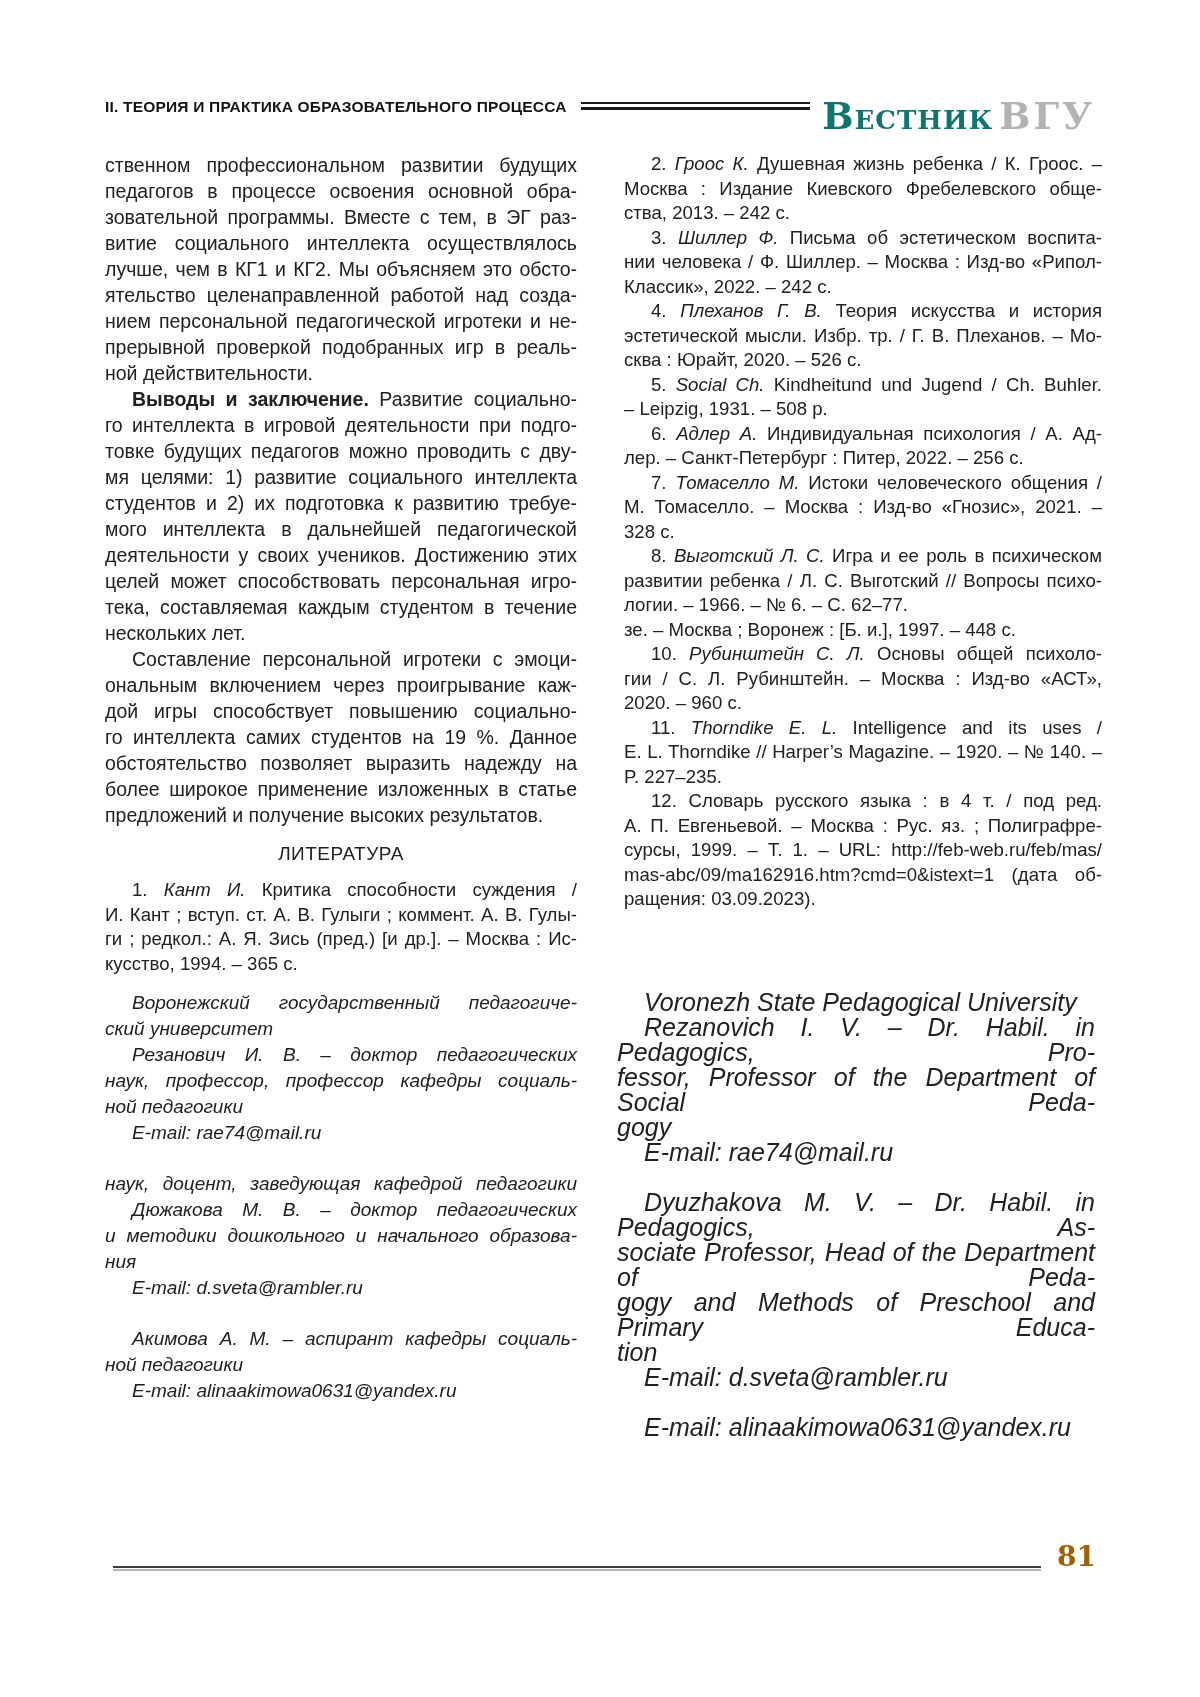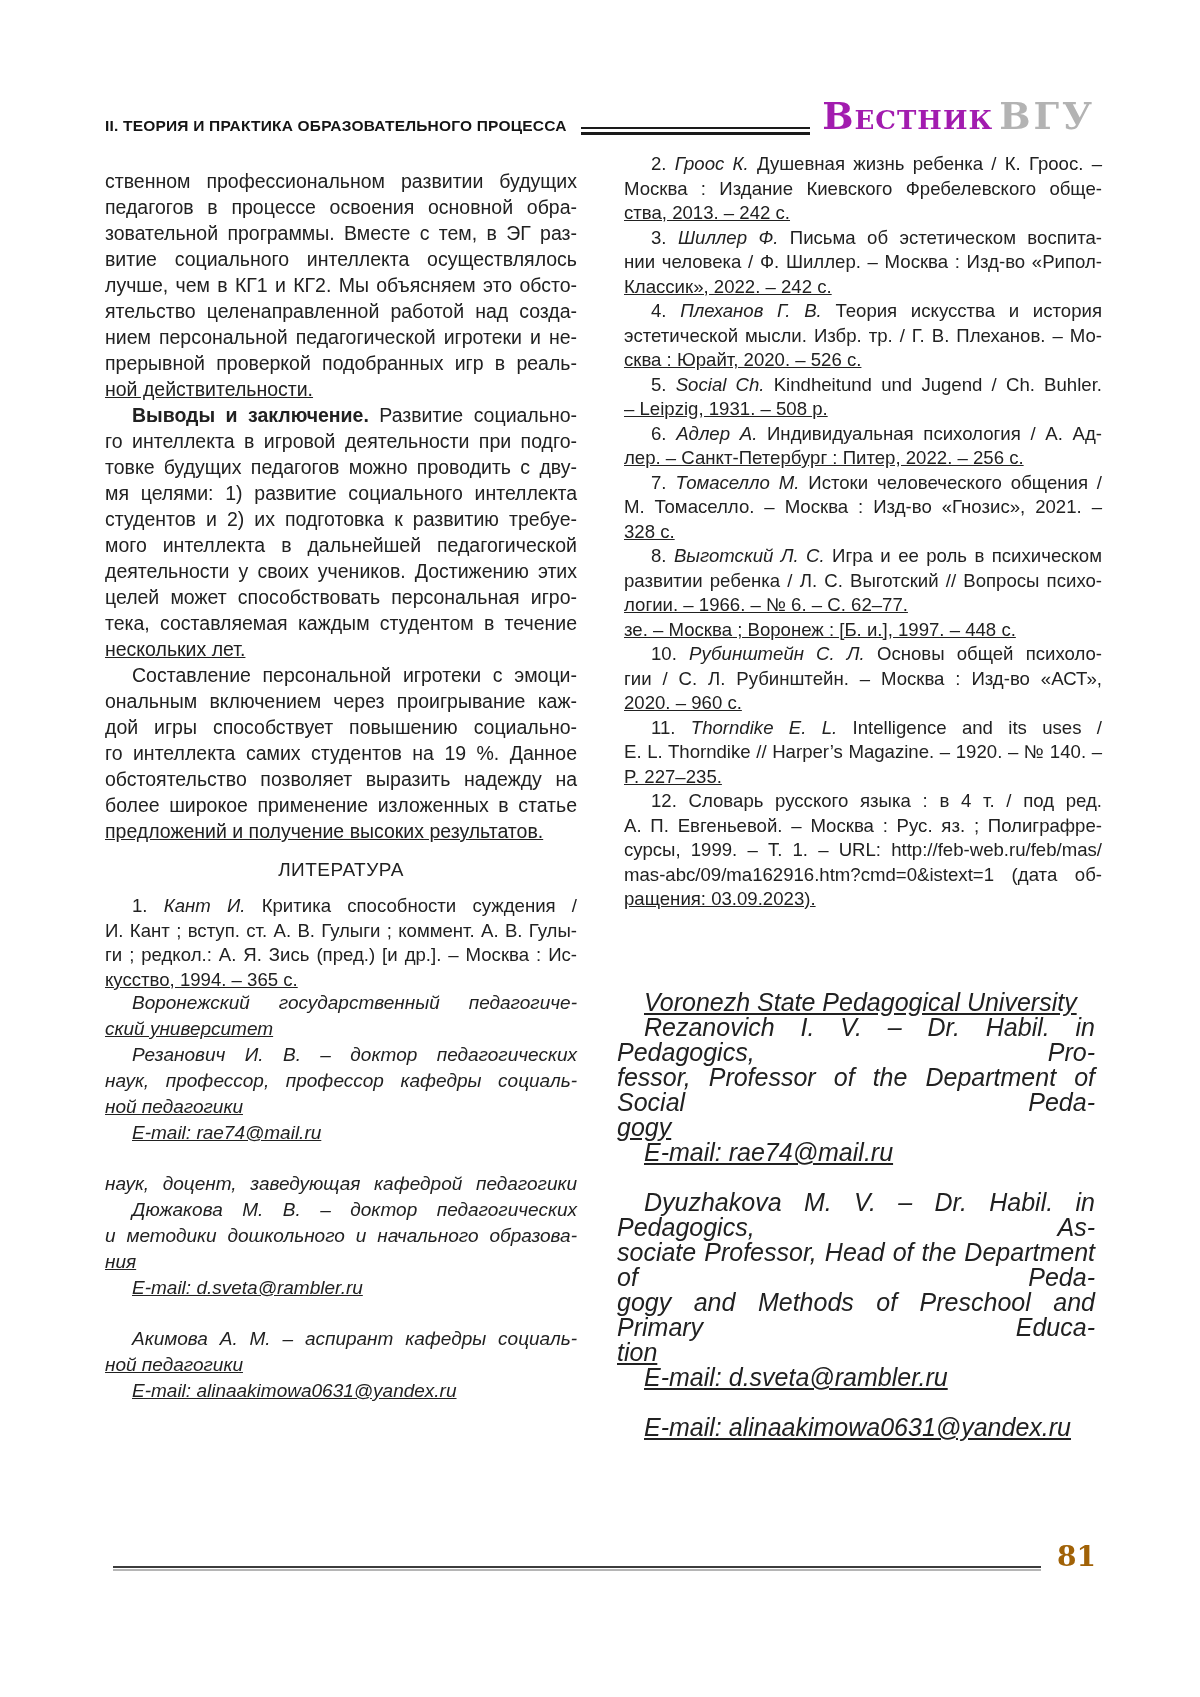--- a/index.html
+++ b/index.html
@@ -1,36 +1,36 @@
 <!DOCTYPE html>
 <html><head>
 <meta charset="utf-8">
 <style>
   html,body{margin:0;padding:0;}
   body{
     width:1200px;height:1697px;position:relative;background:#ffffff;
     font-family:"Liberation Sans",sans-serif;color:#212121;overflow:hidden;
   }
   
-  #header{position:absolute;left:105px;right:105px;top:98px;display:flex;align-items:flex-end;}
+  #header{position:absolute;left:105px;right:105px;top:98px;display:flex;align-items:flex-start;}
   .section-title{font-weight:bold;font-size:15.5px;letter-spacing:0.2px;white-space:nowrap;color:#141414;}
   .rule-double{flex:1;height:3px;border-top:2px solid #1a1a1a;border-bottom:3px solid #1a1a1a;margin:4px 12px 0 14px;}
   .logo{white-space:nowrap;font-family:"DejaVu Serif","Liberation Serif",serif;font-weight:bold;line-height:1;}
-  .logo-name{font-variant:small-caps;font-size:37px;color:#a21caf;letter-spacing:1px;}
+  .logo-name{font-variant:small-caps;font-size:37px;color:#0f766e;letter-spacing:1px;}
   .logo-abbr{font-size:37px;color:#b3b3b3;margin-left:6px;letter-spacing:3px;}
   
   .flow{position:absolute;}
-  #left-flow{left:105px;top:168px;width:472px;font-size:19.5px;line-height:26px;}
+  #left-flow{left:105px;top:152px;width:472px;font-size:19.5px;line-height:26px;}
   #right-flow{left:617px;top:152px;width:478px;font-size:18.6px;line-height:24.5px;margin-left:7px;}
   #left-authors{left:105px;top:990px;width:472px;font-size:19px;line-height:26px;font-style:italic;}
   #right-authors{left:617px;top:990px;width:478px;font-size:25px;line-height:25px;font-style:italic;}
   .para{margin:0;}
   .para.ref{font-size:18.6px;line-height:24.5px;}
   .line{text-align:justify;text-align-last:justify;}
-  .line.last{text-align-last:left;text-decoration:underline;}
+  .line.last{text-align-last:left;}
   .line.indent{text-indent:27px;}
   .b{font-weight:bold;}
   .i{font-style:italic;}
   .gap{height:25px;}
   .lit-heading{text-align:center;text-align-last:center;font-size:19px;letter-spacing:0.5px;margin:13px 0 11px 0;}
   
   #footer-line{position:absolute;left:113px;top:1566px;width:928px;height:2px;background:#3c3c3c;box-shadow:0 3px 0 #b5b5b5;}
   #page-number{position:absolute;top:1540px;left:1057px;font-family:"DejaVu Serif","Liberation Serif",serif;font-weight:bold;font-size:28px;color:#a16207;}
 </style>
 </head>

